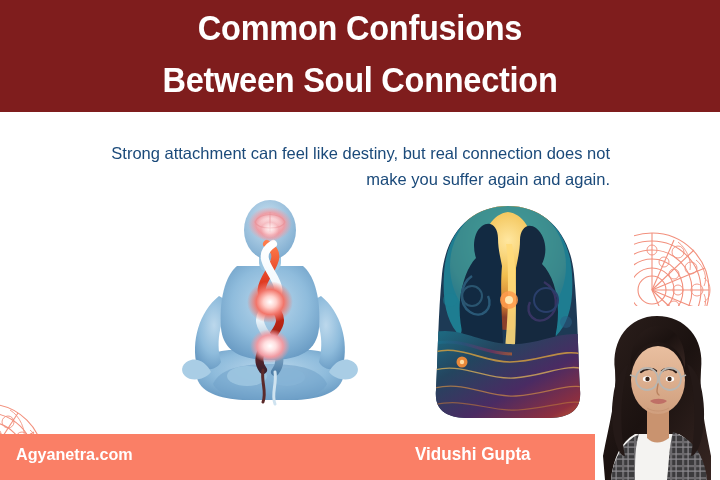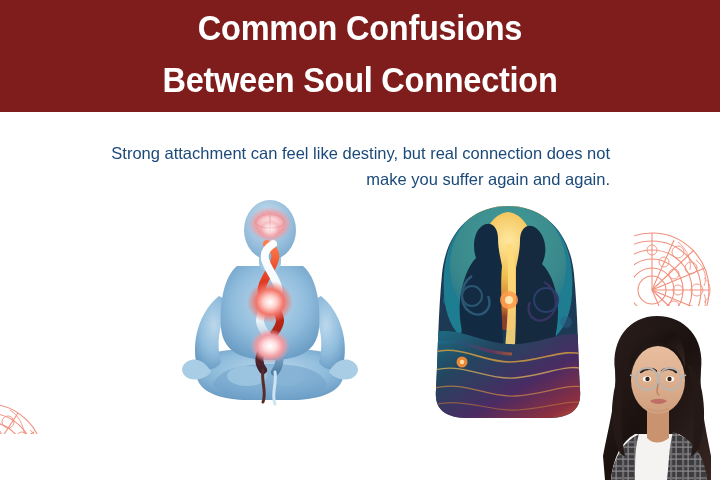--- a/index.html
+++ b/index.html
@@ -399,14 +399,18 @@
       <path d="M86 71 L91 69"></path>
     </g>
 
     <path d="M63 78 C62 84 61 87 64 89" stroke="#b9825f" stroke-width="1.4" fill="none" stroke-linecap="round"></path>
 
     <path d="M55 95 C59 92 68 92 72 95 C68 99 59 99 55 95 Z" fill="#bf6f66"></path>
 
     <path d="M52 102 C58 106 68 106 74 102" stroke="#c18e6c" stroke-width="1" fill="none" opacity="0.6"></path>
   </svg>
 
+  <div class="footer-band">
+    <div class="site-name">Agyanetra.com</div>
+    <div class="author-name">Vidushi Gupta</div>
+  </div>
 
 </div>
 
 </body></html>

